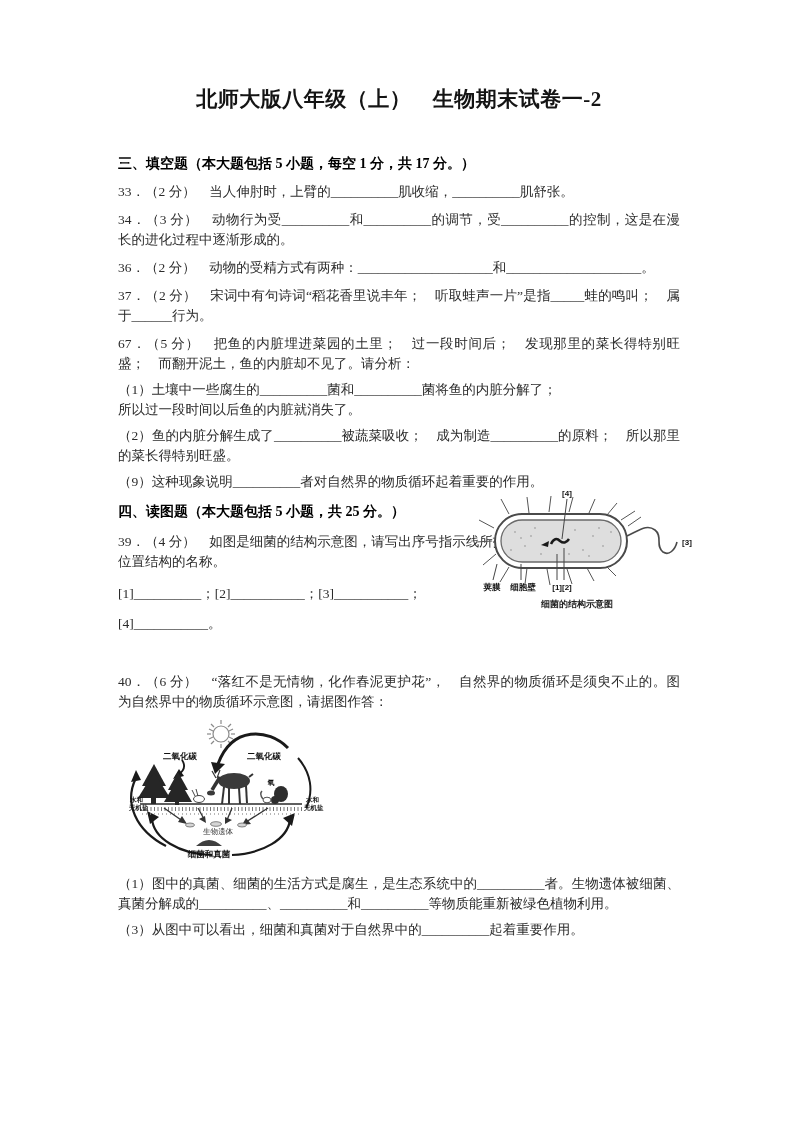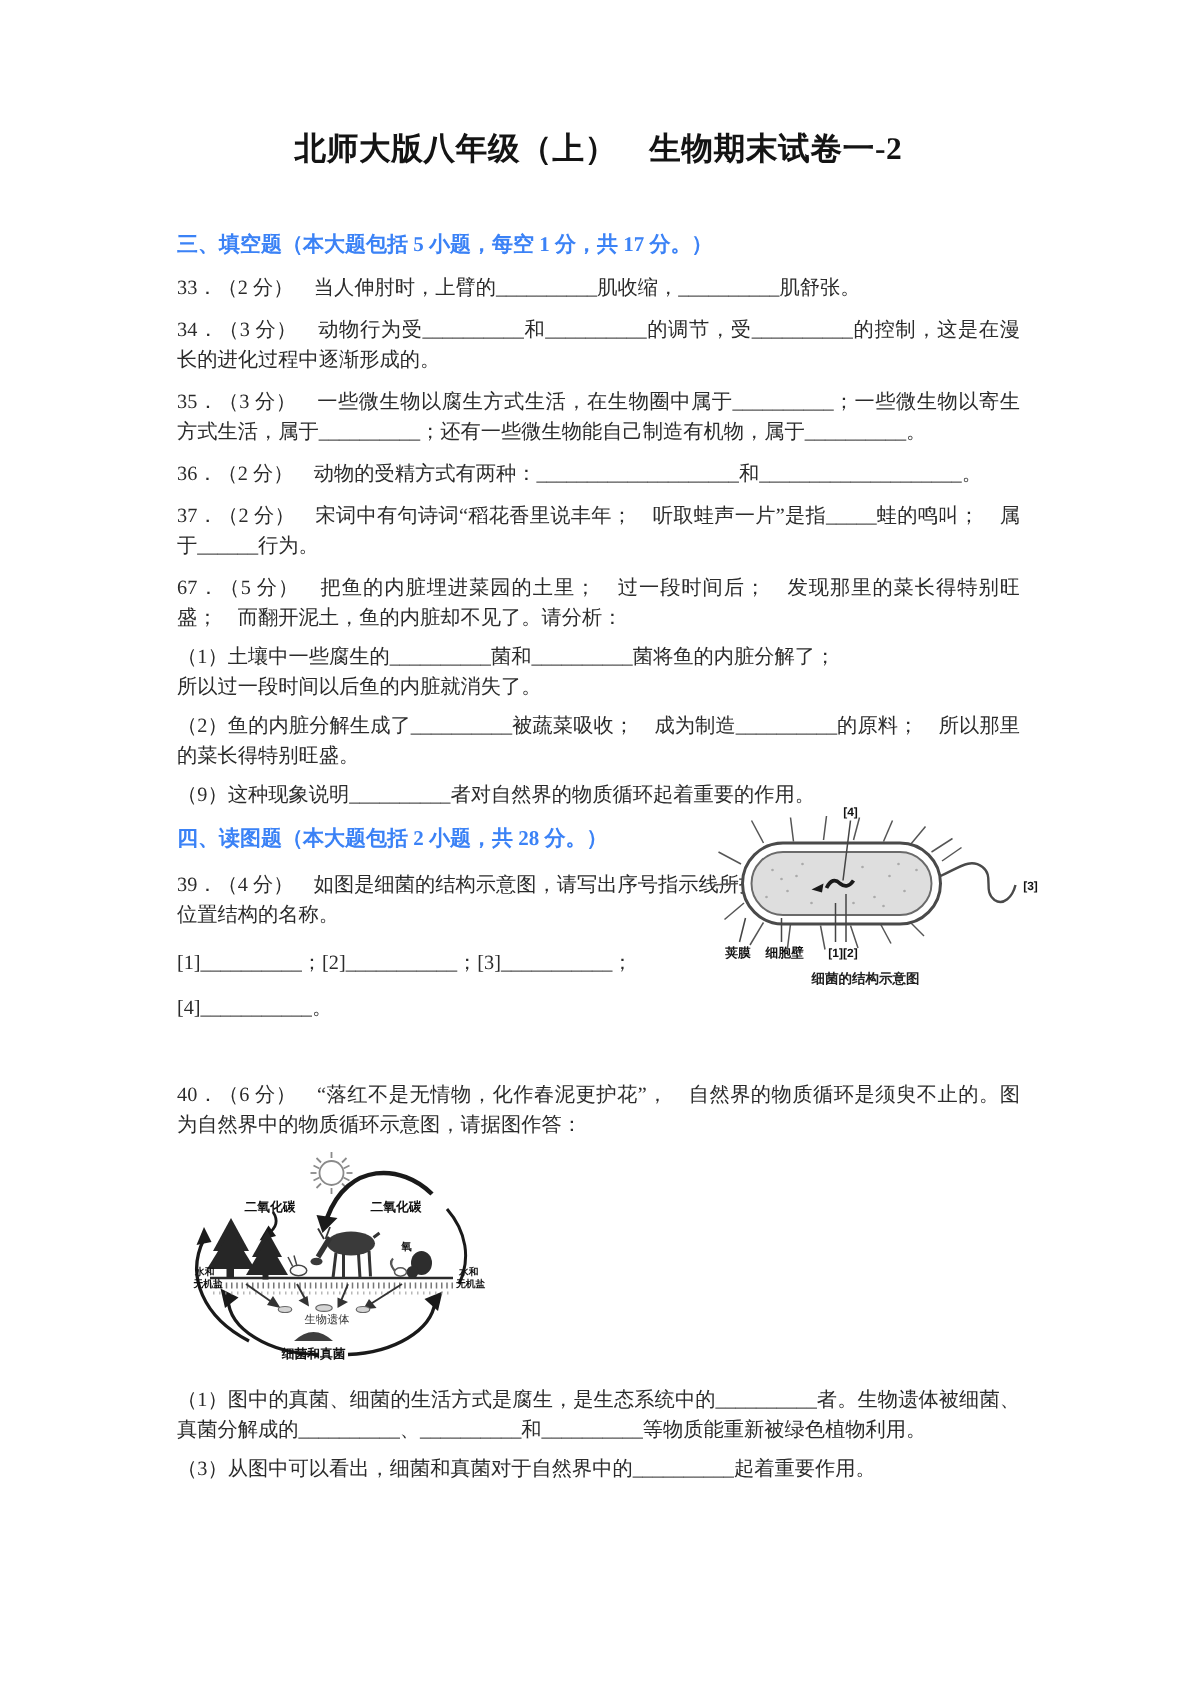--- a/index.html
+++ b/index.html
@@ -10,21 +10,21 @@
     font-family:"Liberation Serif","DejaVu Serif",serif;
     color:#2b2b2b;
   }
   .content { position:absolute; left:118px; top:0; width:562px; }
   .title {
     margin:84px 0 0; text-align:center;
     font-size:21px; font-weight:bold; color:#141414; letter-spacing:0.5px;
     line-height:30px;
   }
   .sec-heading {
-    margin:40px 0 0; font-size:14px; font-weight:bold; color:#3b82f6;
+    margin:40px 0 0; font-size:14px; font-weight:bold; color:#000000;
     line-height:20px;
   }
   .sec-heading.second { margin-top:10px; }
   p.q { margin:8px 0 0; font-size:13.5px; line-height:20px; text-align:justify; }
   p.q.first { }
   p.sub { margin:6px 0 0; font-size:13.5px; line-height:20px; text-align:justify; }
   p.cont { margin:0; font-size:13.5px; line-height:20px; }
   .q39 { position:relative; margin-top:10px; min-height:128px; }
   .q39 .stem { width:392px; margin:0; font-size:13.5px; line-height:20px; }
   .q39 .blanks { margin:12px 0 0; font-size:13.5px; line-height:20px; }
@@ -39,31 +39,30 @@
 
 <div class="page">
   <div class="content">
 
     <h1 class="title">北师大版八年级（上）　生物期末试卷一-2</h1>
 
     <h2 class="sec-heading">三、填空题（本大题包括 5 小题，每空 1 分，共 17 分。）</h2>
 
     <p class="q first">33．（2 分）　当人伸肘时，上臂的__________肌收缩，__________肌舒张。</p>
     <p class="q">34．（3 分）　动物行为受__________和__________的调节，受__________的控制，这是在漫长的进化过程中逐渐形成的。</p>
-    <p class="q">35．（3 分）　一些微生物以腐生方式生活，在生物圈中属于__________；一些微生物以寄生方式生活，属于__________；还有一些微生物能自己制造有机物，属于__________。</p>
     <p class="q">36．（2 分）　动物的受精方式有两种：____________________和____________________。</p>
     <p class="q">37．（2 分）　宋词中有句诗词“稻花香里说丰年；　听取蛙声一片”是指_____蛙的鸣叫；　属于______行为。</p>
 
     <p class="q">67．（5 分）　把鱼的内脏埋进菜园的土里；　过一段时间后；　发现那里的菜长得特别旺盛；　而翻开泥土，鱼的内脏却不见了。请分析：</p>
     <p class="sub">（1）土壤中一些腐生的__________菌和__________菌将鱼的内脏分解了；</p>
     <p class="cont">所以过一段时间以后鱼的内脏就消失了。</p>
     <p class="sub">（2）鱼的内脏分解生成了__________被蔬菜吸收；　成为制造__________的原料；　所以那里的菜长得特别旺盛。</p>
     <p class="sub">（9）这种现象说明__________者对自然界的物质循环起着重要的作用。</p>
 
-    <h2 class="sec-heading second">四、读图题（本大题包括 2 小题，共 28 分。）</h2>
+    <h2 class="sec-heading second">四、读图题（本大题包括 5 小题，共 25 分。）</h2>
 
     <div class="q39">
       <p class="stem">39．（4 分）　如图是细菌的结构示意图，请写出序号指示线所指位置结构的名称。</p>
       <p class="blanks">[1]__________；[2]___________；[3]___________；</p>
       <p class="blank4">[4]___________。</p>
 
       <div class="bact-diagram">
         <svg viewBox="0 0 235 128" width="235" height="128">
 
           <g stroke="#555" stroke-width="1" fill="none">

